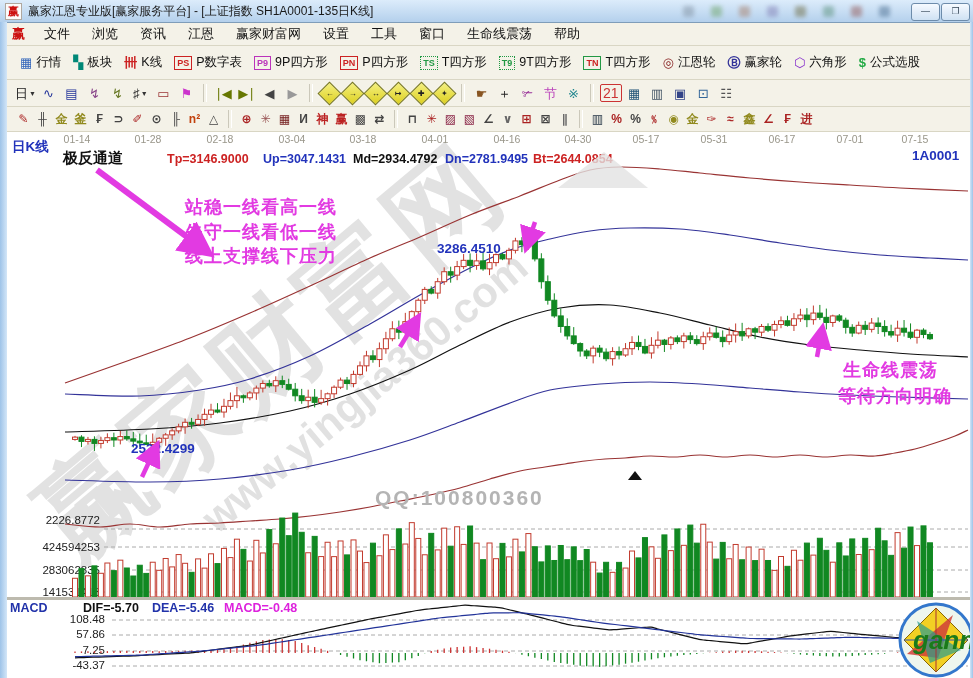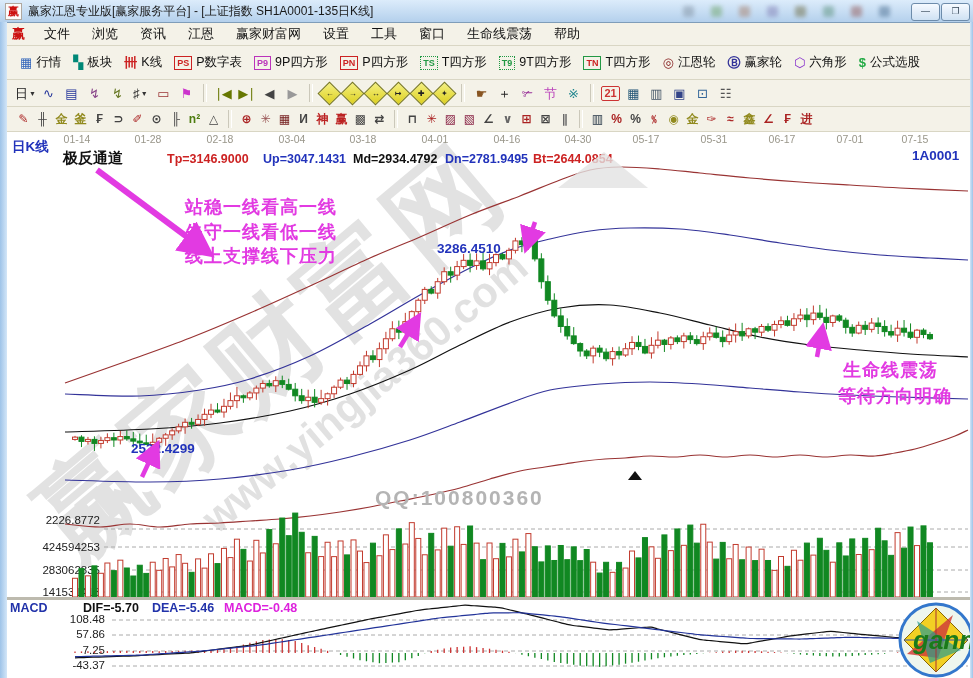--- a/index.html
+++ b/index.html
@@ -35,21 +35,21 @@
   .tbox.green{border:1px solid #229944;}
   .ibtn{min-width:21px;height:19px;display:flex;align-items:center;justify-content:center;
     font-size:13px;line-height:1;padding:0 1px;}
   .ibtn3{min-width:19px;height:18px;display:flex;align-items:center;justify-content:center;
     font-size:12px;line-height:1;font-weight:bold;}
   .drop{font-size:7px;color:#333;margin-left:1px;}
   .vsep{width:2px;height:18px;border-left:1px solid #cbc8ba;border-right:1px solid #fff;margin:0 5px;}
   .dia{width:15px;height:15px;background:linear-gradient(135deg,#f4f080,#ddd020);border:1px solid #777722;
     transform:rotate(45deg);display:flex;align-items:center;justify-content:center;margin:0 3px;}
   .dia>span{transform:rotate(-45deg);font-size:8px;color:#222;font-weight:bold;}
-  .box2{border:1px solid #cc3333;border-radius:2px;font-size:11px;font-weight:bold;padding:1px 2px;}
+  .box2{border:1px solid #cc3333;border-radius:2px;font-size:14px;font-weight:normal;padding:1px 2px;}
   
   .chartarea{position:absolute;top:132px;left:0;width:973px;height:546px;background:#fff;}
   .wm{position:absolute;color:rgba(190,190,190,0.45);font-weight:bold;white-space:nowrap;
       transform-origin:0 50%;z-index:0;pointer-events:none;}
   .wm1{left:52px;top:330px;font-size:108px;transform:rotate(-40deg);letter-spacing:6px;
        font-family:"Liberation Serif","DejaVu Serif",serif;}
   .wm2{left:208px;top:368px;font-size:42px;transform:rotate(-40deg);color:rgba(200,200,200,0.55);}
   .chartsvg{position:relative;z-index:1;}
   .frameL{position:absolute;left:0;top:22px;bottom:0;width:7px;
     background:linear-gradient(90deg,#9ec3e8,#d3e6f8);z-index:40;}
@@ -204,21 +204,21 @@
   <div class="tb tb3" id="tb3">
       <span class="ibtn3" style="color: rgb(170, 34, 34);">✎</span>
       <span class="ibtn3" style="color: rgb(68, 68, 68);">╫</span>
       <span class="ibtn3" style="color: rgb(145, 138, 30);">金</span>
       <span class="ibtn3" style="color: rgb(145, 138, 30);">釜</span>
       <span class="ibtn3" style="color: rgb(68, 68, 68);">₣</span>
       <span class="ibtn3" style="color: rgb(68, 68, 68);">⊃</span>
       <span class="ibtn3" style="color: rgb(170, 34, 34);">✐</span>
       <span class="ibtn3" style="color: rgb(68, 68, 68);">⊙</span>
       <span class="ibtn3" style="color: rgb(68, 68, 68);">╟</span>
-      <span class="ibtn3" style="color: #4d7c0f;">n²</span>
+      <span class="ibtn3" style="color: #c2410c;">n²</span>
       <span class="ibtn3" style="color: rgb(68, 68, 68);">△</span>
       <span class="vsep"></span>
       <span class="ibtn3" style="color: rgb(170, 34, 34);">⊕</span>
       <span class="ibtn3" style="color: rgb(153, 85, 85);">✳</span>
       <span class="ibtn3" style="color: rgb(119, 34, 34);">▦</span>
       <span class="ibtn3" style="color: rgb(68, 68, 68);">И</span>
       <span class="ibtn3" style="color: rgb(187, 34, 34);">神</span>
       <span class="ibtn3" style="color: rgb(187, 34, 34);">赢</span>
       <span class="ibtn3" style="color: rgb(68, 68, 68);">▩</span>
       <span class="ibtn3" style="color: rgb(68, 68, 68);">⇄</span>

